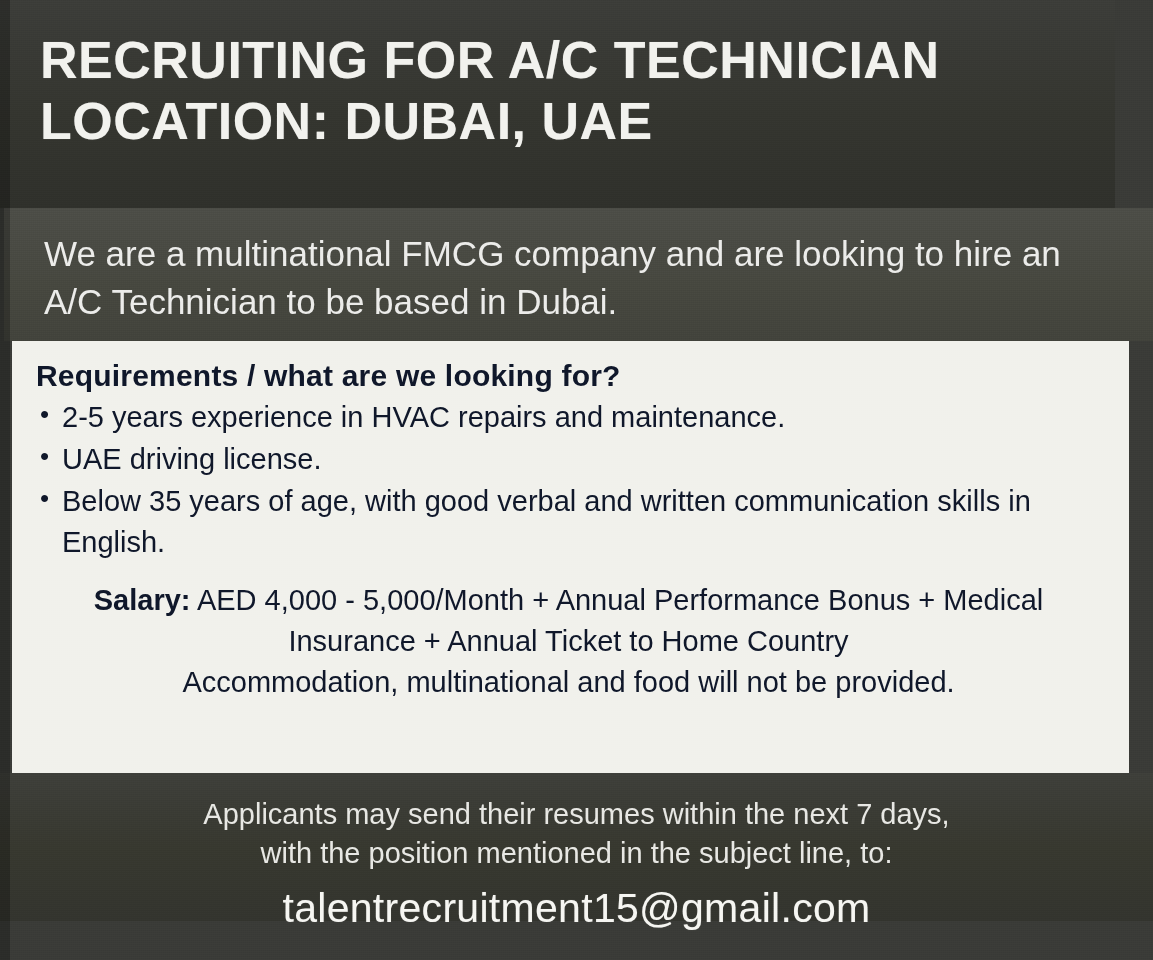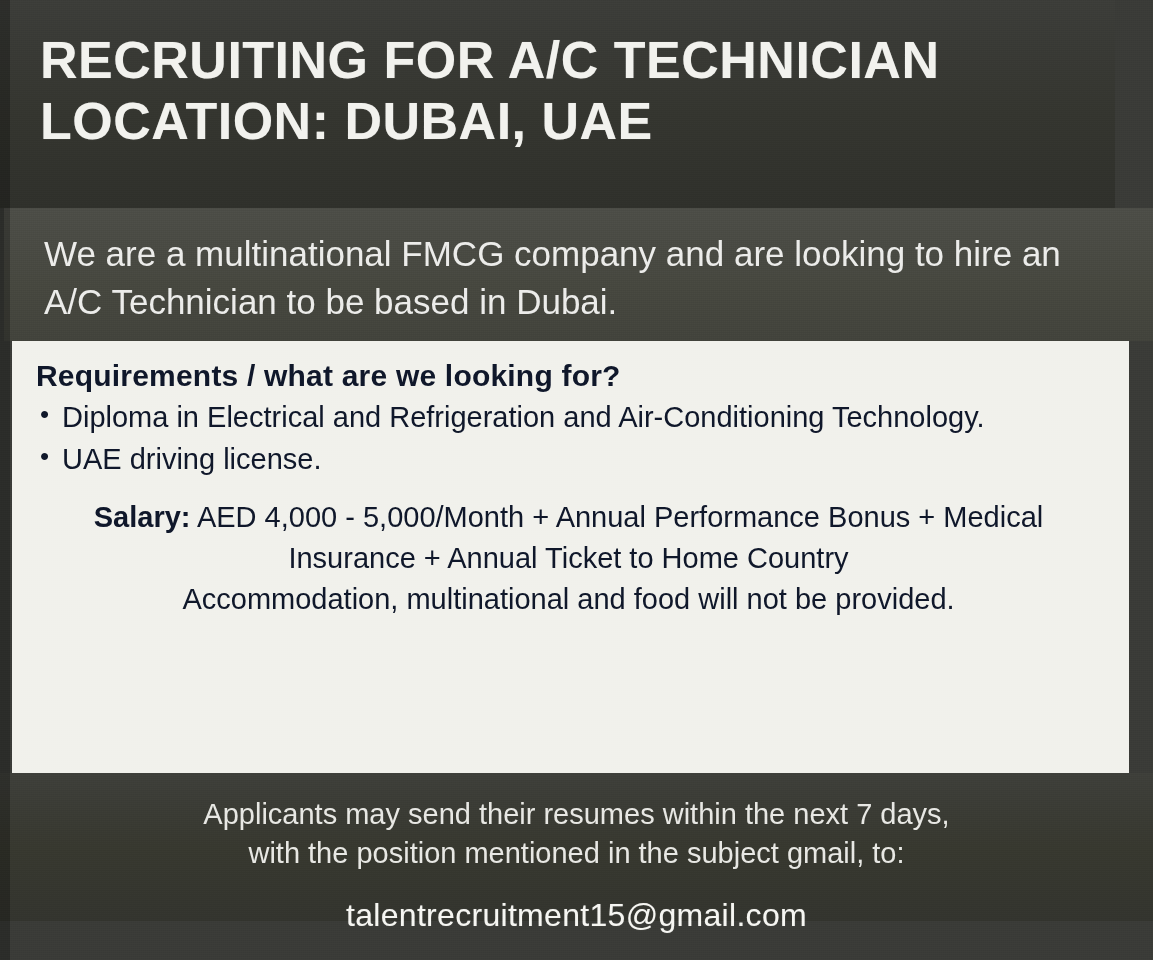--- a/index.html
+++ b/index.html
@@ -127,22 +127,22 @@
     box-sizing: border-box;
     text-align: center;
   }
   .footer-line {
     color: #e8e8e4;
     font-size: 29px;
     line-height: 1.35;
   }
   .footer-email {
     color: #f6f6f2;
-    font-size: 32px;
-    margin-top: 24px;
+    font-size: 41px;
+    margin-top: 12px;
     letter-spacing: 0.3px;
     text-shadow: 0 0 1px rgba(255,255,255,0.3);
   }
   .edge-left {
     position: absolute;
     left: 0; top: 0;
     width: 10px; height: 960px;
     background: rgba(0,0,0,0.25);
   }
 </style>
@@ -156,35 +156,36 @@
     <div class="title-line">LOCATION: DUBAI, UAE</div>
   </div>
 
   <div class="band-intro">
     <div class="intro-text">We are a multinational FMCG company and are looking to hire an A/C Technician to be based in Dubai.</div>
   </div>
 
   <div class="band-body">
     <div class="req-heading">Requirements / what are we looking for?</div>
     <ul class="bullets">
-      <li>Diploma in Electrical and Refrigeration and Air-Conditioning Technology.</li>
+      <li>2-5 years experience in HVAC repairs and maintenance.</li>
       <li>UAE driving license.</li>
+      <li>Below 35 years of age, with good verbal and written communication skills in English.</li>
     </ul>
 
     <div class="salary-block">
       <div class="salary-line-1">
         <span class="salary-label">Salary:</span>
         <span>AED 4,000 - 5,000/Month + Annual Performance Bonus + Medical</span>
       </div>
       <div>Insurance + Annual Ticket to Home Country</div>
       <div>Accommodation, multinational and food will not be provided.</div>
     </div>
   </div>
 
   <div class="band-footer">
     <div class="footer-line">Applicants may send their resumes within the next 7 days,</div>
-    <div class="footer-line">with the position mentioned in the subject gmail, to:</div>
+    <div class="footer-line">with the position mentioned in the subject line, to:</div>
     <div class="footer-email">talentrecruitment15@gmail.com</div>
   </div>
 
   <div class="edge-left"></div>
   <div class="grain"></div>
 </div>
 
 </body></html>

